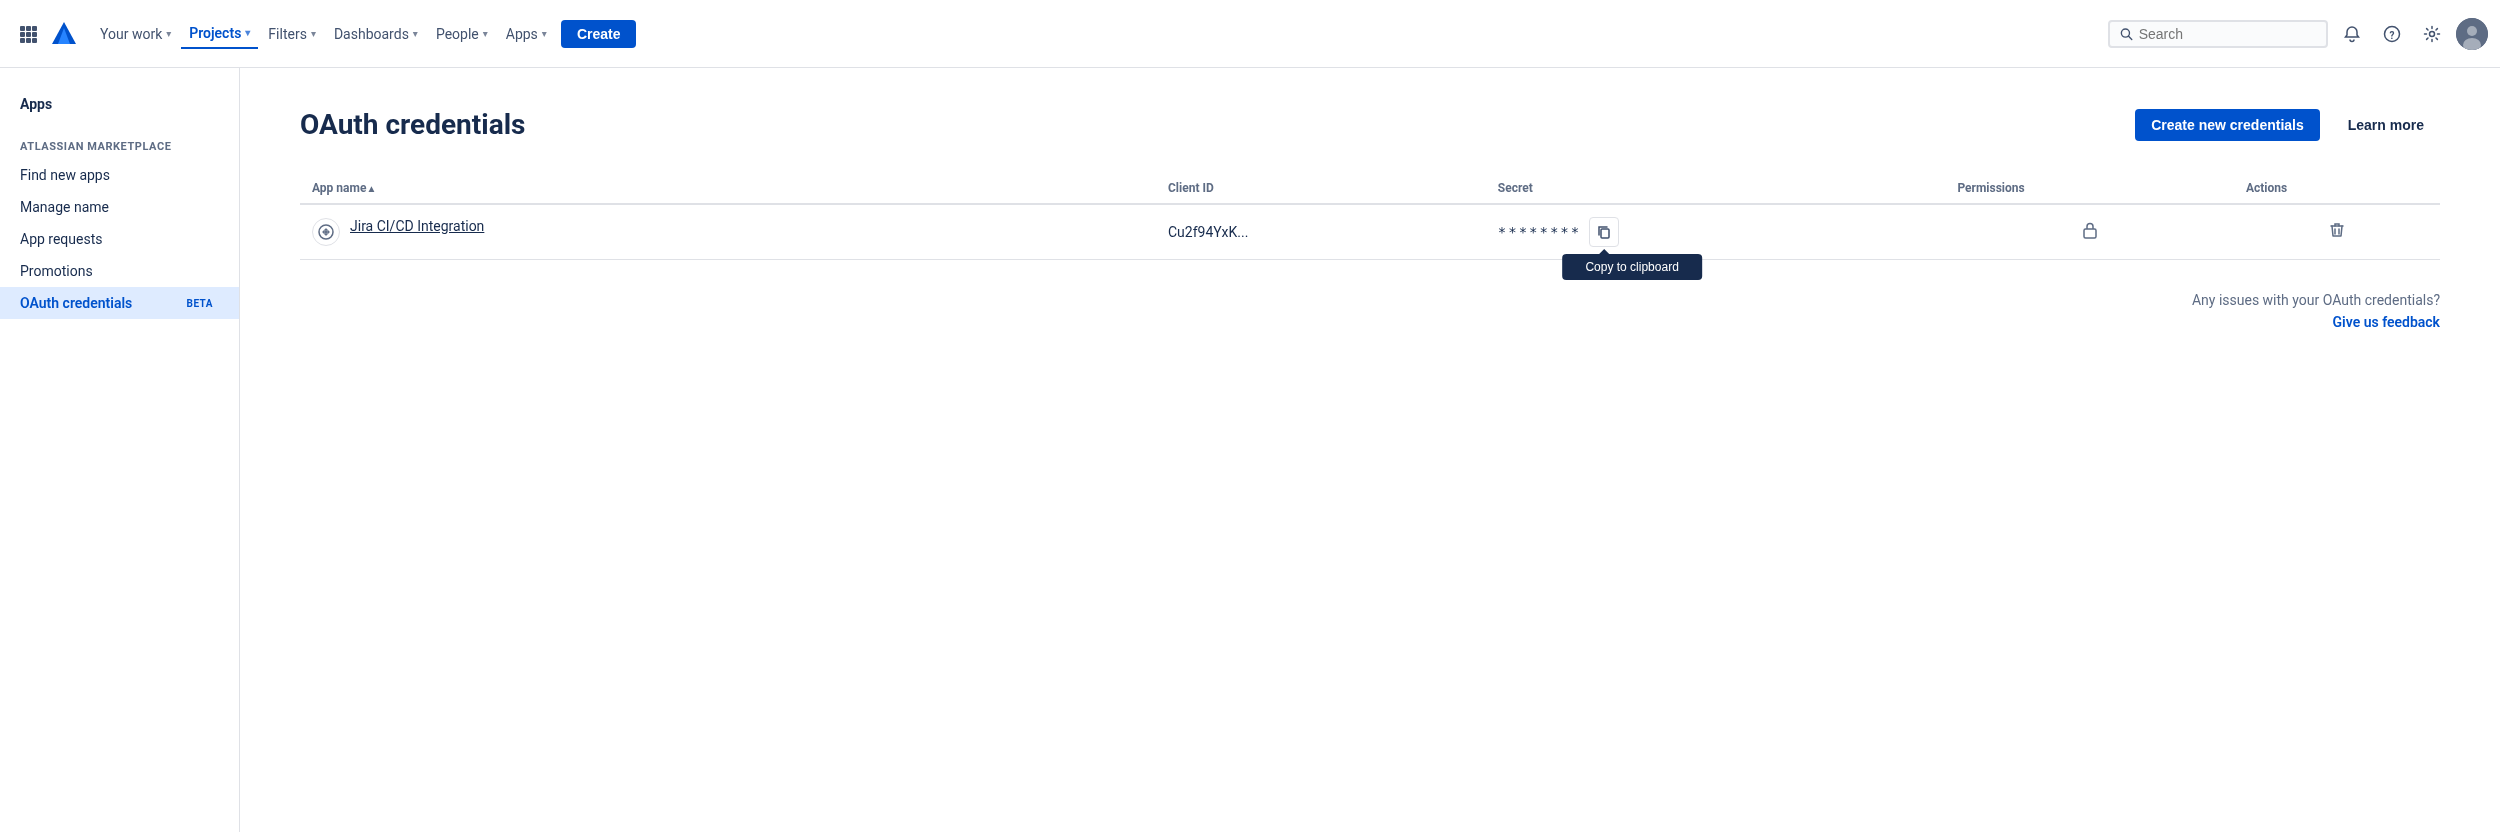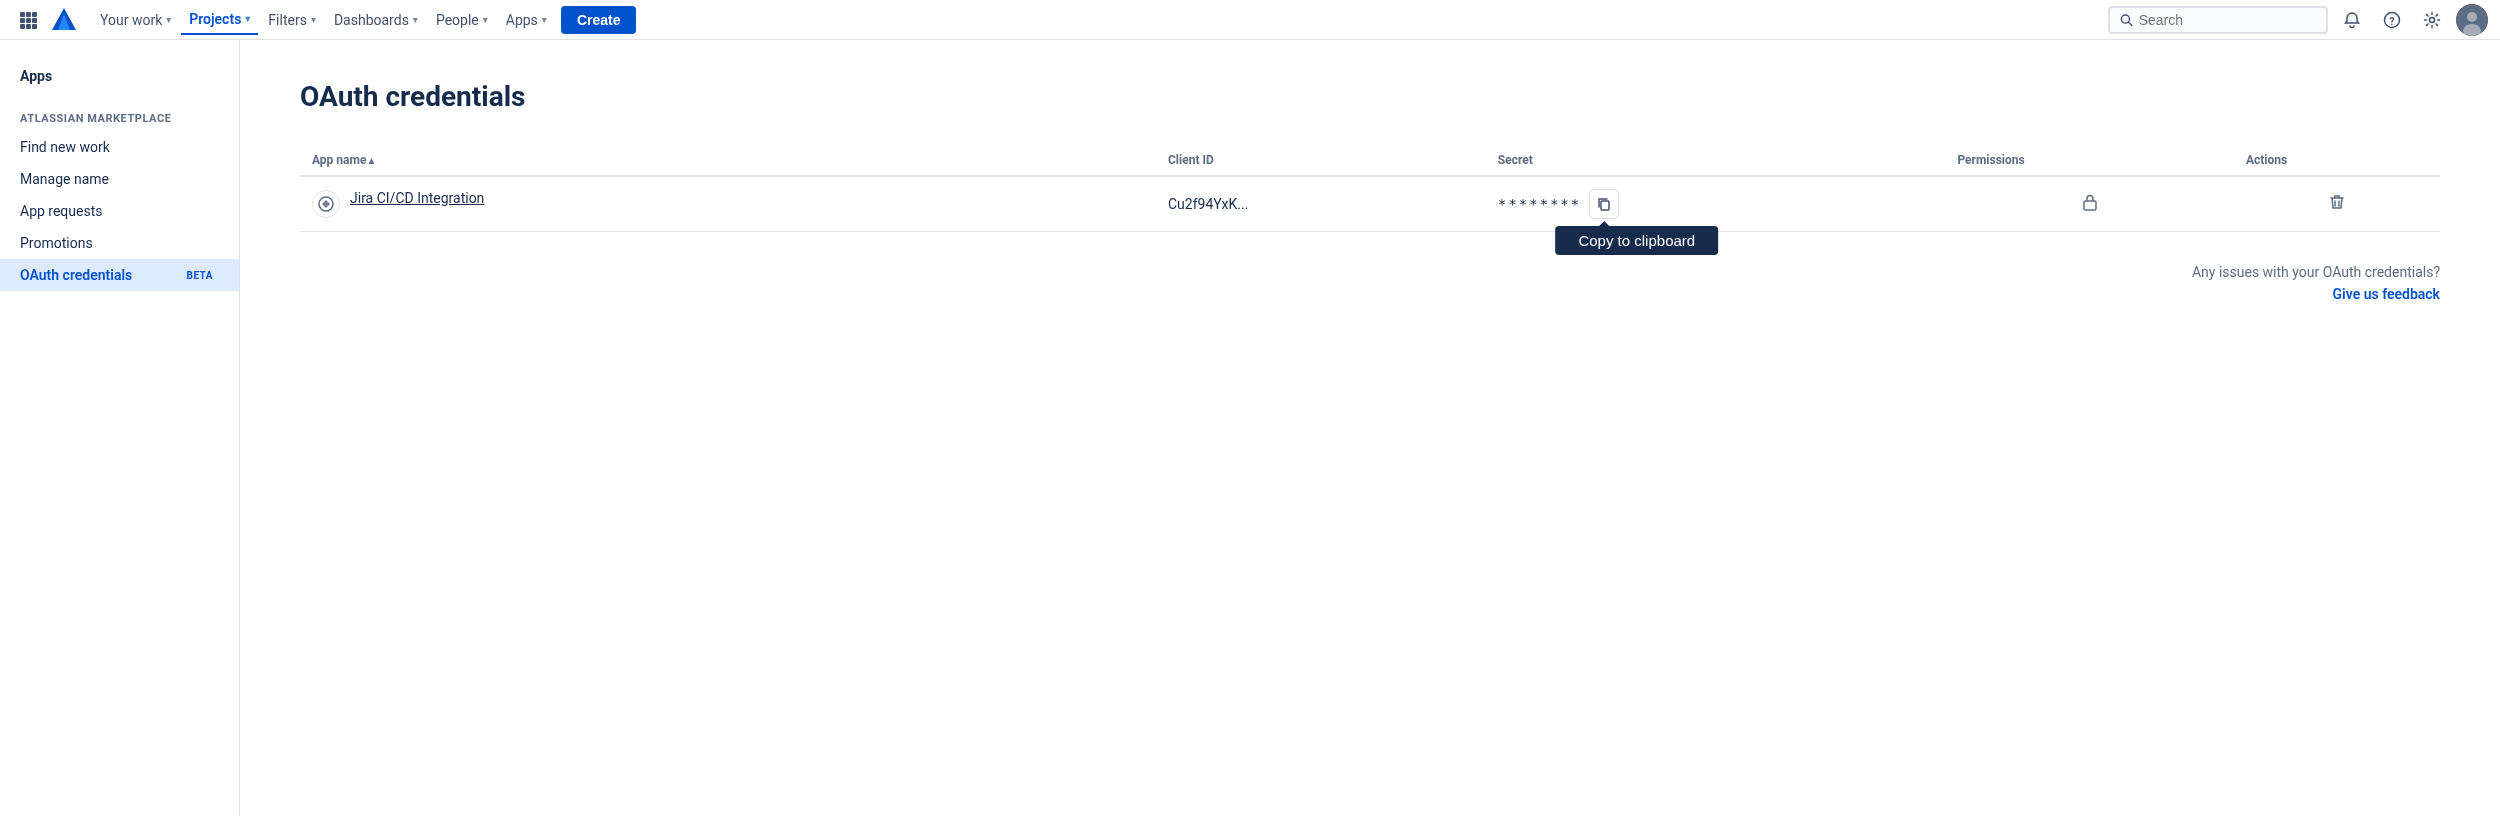--- a/index.html
+++ b/index.html
@@ -2,21 +2,21 @@
 <html><head>
   <meta charset="utf-8">
   <style>
     * { box-sizing: border-box; margin: 0; padding: 0; }
     body { font-family: -apple-system, BlinkMacSystemFont, 'Segoe UI', Roboto, sans-serif; background: #fff; color: #172b4d; font-size: 14px; }
 
     
     .top-nav {
       display: flex;
       align-items: center;
-      height: 40px;
+      height: 68px;
       background: #fff;
       border-bottom: 1px solid #dfe1e6;
       padding: 0 12px;
       gap: 4px;
       position: relative;
       z-index: 100;
     }
     .nav-grid-icon {
       width: 32px; height: 32px;
       display: flex; align-items: center; justify-content: center;
@@ -236,21 +236,21 @@
       font-size: 14px;
       position: relative;
     }
     .tooltip {
       position: absolute;
       top: 36px;
       left: 50%;
       transform: translateX(-30%);
       background: #172b4d;
       color: #fff;
-      font-size: 15px;
+      font-size: 12px;
       padding: 6px 23px;
       border-radius: 4px;
       white-space: nowrap;
       z-index: 10;
       font-family: -apple-system, BlinkMacSystemFont, 'Segoe UI', sans-serif;
     }
     .tooltip::before {
       content: '';
       position: absolute;
       top: -5px;
@@ -373,41 +373,45 @@
     </div>
   </div>
 </nav>
 
 <div class="layout">
 
   <aside class="sidebar">
     <div class="sidebar-title">Apps</div>
     <div class="sidebar-section-label">ATLASSIAN MARKETPLACE</div>
     <div class="sidebar-item">
-      <span>Find new work</span>
+      <span>Find new apps</span>
     </div>
     <div class="sidebar-item">
       <span>Manage name</span>
     </div>
     <div class="sidebar-item">
       <span>App requests</span>
     </div>
     <div class="sidebar-item">
       <span>Promotions</span>
     </div>
     <div class="sidebar-item active">
       <span>OAuth credentials</span>
       <span class="beta-badge">BETA</span>
     </div>
   </aside>
 
   <main class="main-content">
 
     <div class="page-header">
       <h1 class="page-title">OAuth credentials</h1>
+      <div class="header-actions">
+        <button class="btn-primary">Create new credentials</button>
+        <button class="btn-secondary">Learn more</button>
+      </div>
     </div>
 
     <table class="credentials-table">
       <thead>
         <tr>
           <th style="width:40%">
             <span class="th-sortable">
               <span>App name</span>
               <span class="sort-arrow">▲</span>
             </span>

